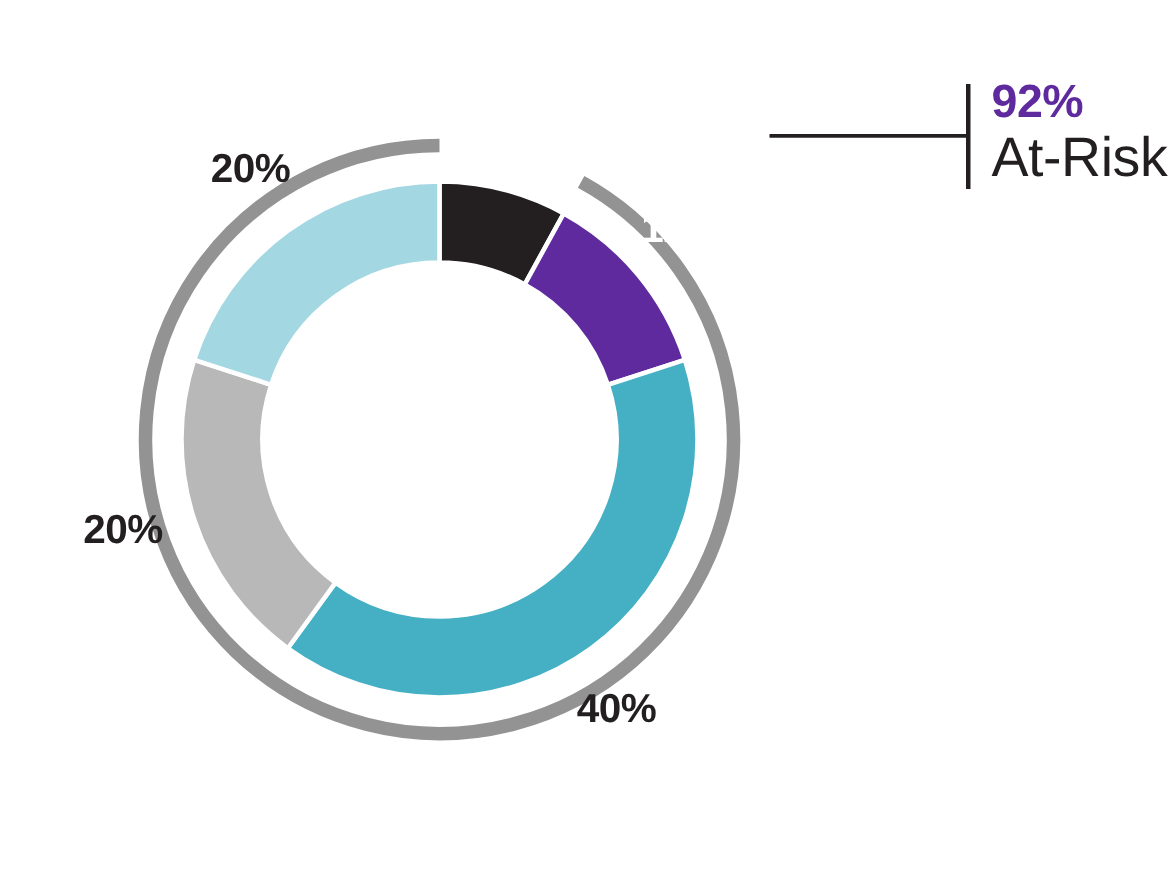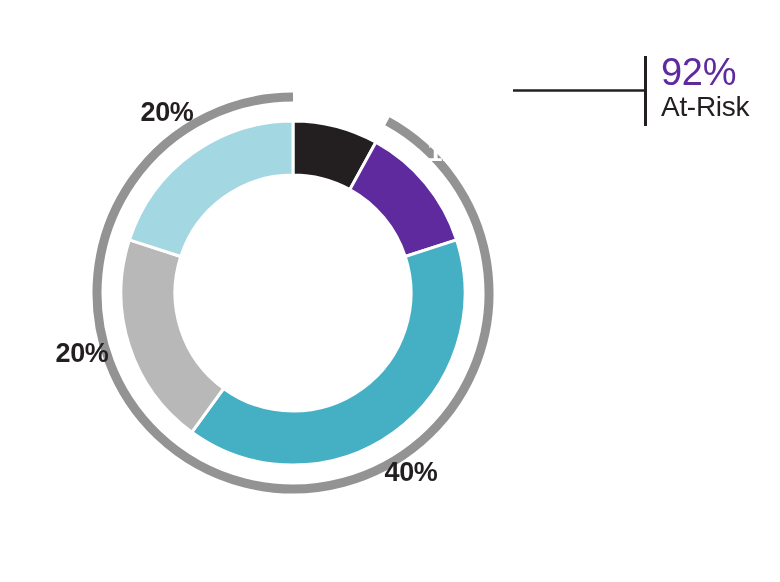--- a/index.html
+++ b/index.html
@@ -28,28 +28,28 @@
     display: block;
   }
   .slice-label {
     font-family: "Liberation Sans", sans-serif;
     font-weight: bold;
     font-size: 27px;
     letter-spacing: -0.4px;
   }
   .callout-value {
     font-family: "Liberation Sans", sans-serif;
-    font-weight: normal;
-    font-size: 38px;
+    font-weight: bold;
+    font-size: 31px;
     letter-spacing: -0.3px;
   }
   .callout-caption {
     font-family: "Liberation Sans", sans-serif;
     font-weight: normal;
-    font-size: 28px;
+    font-size: 37px;
     letter-spacing: -0.3px;
   }
   #callout-text-block {
     position: absolute;
     left: 661px;
     top: 52px;
     line-height: 1.06;
     white-space: nowrap;
   }
   #callout-text-block .callout-value,

